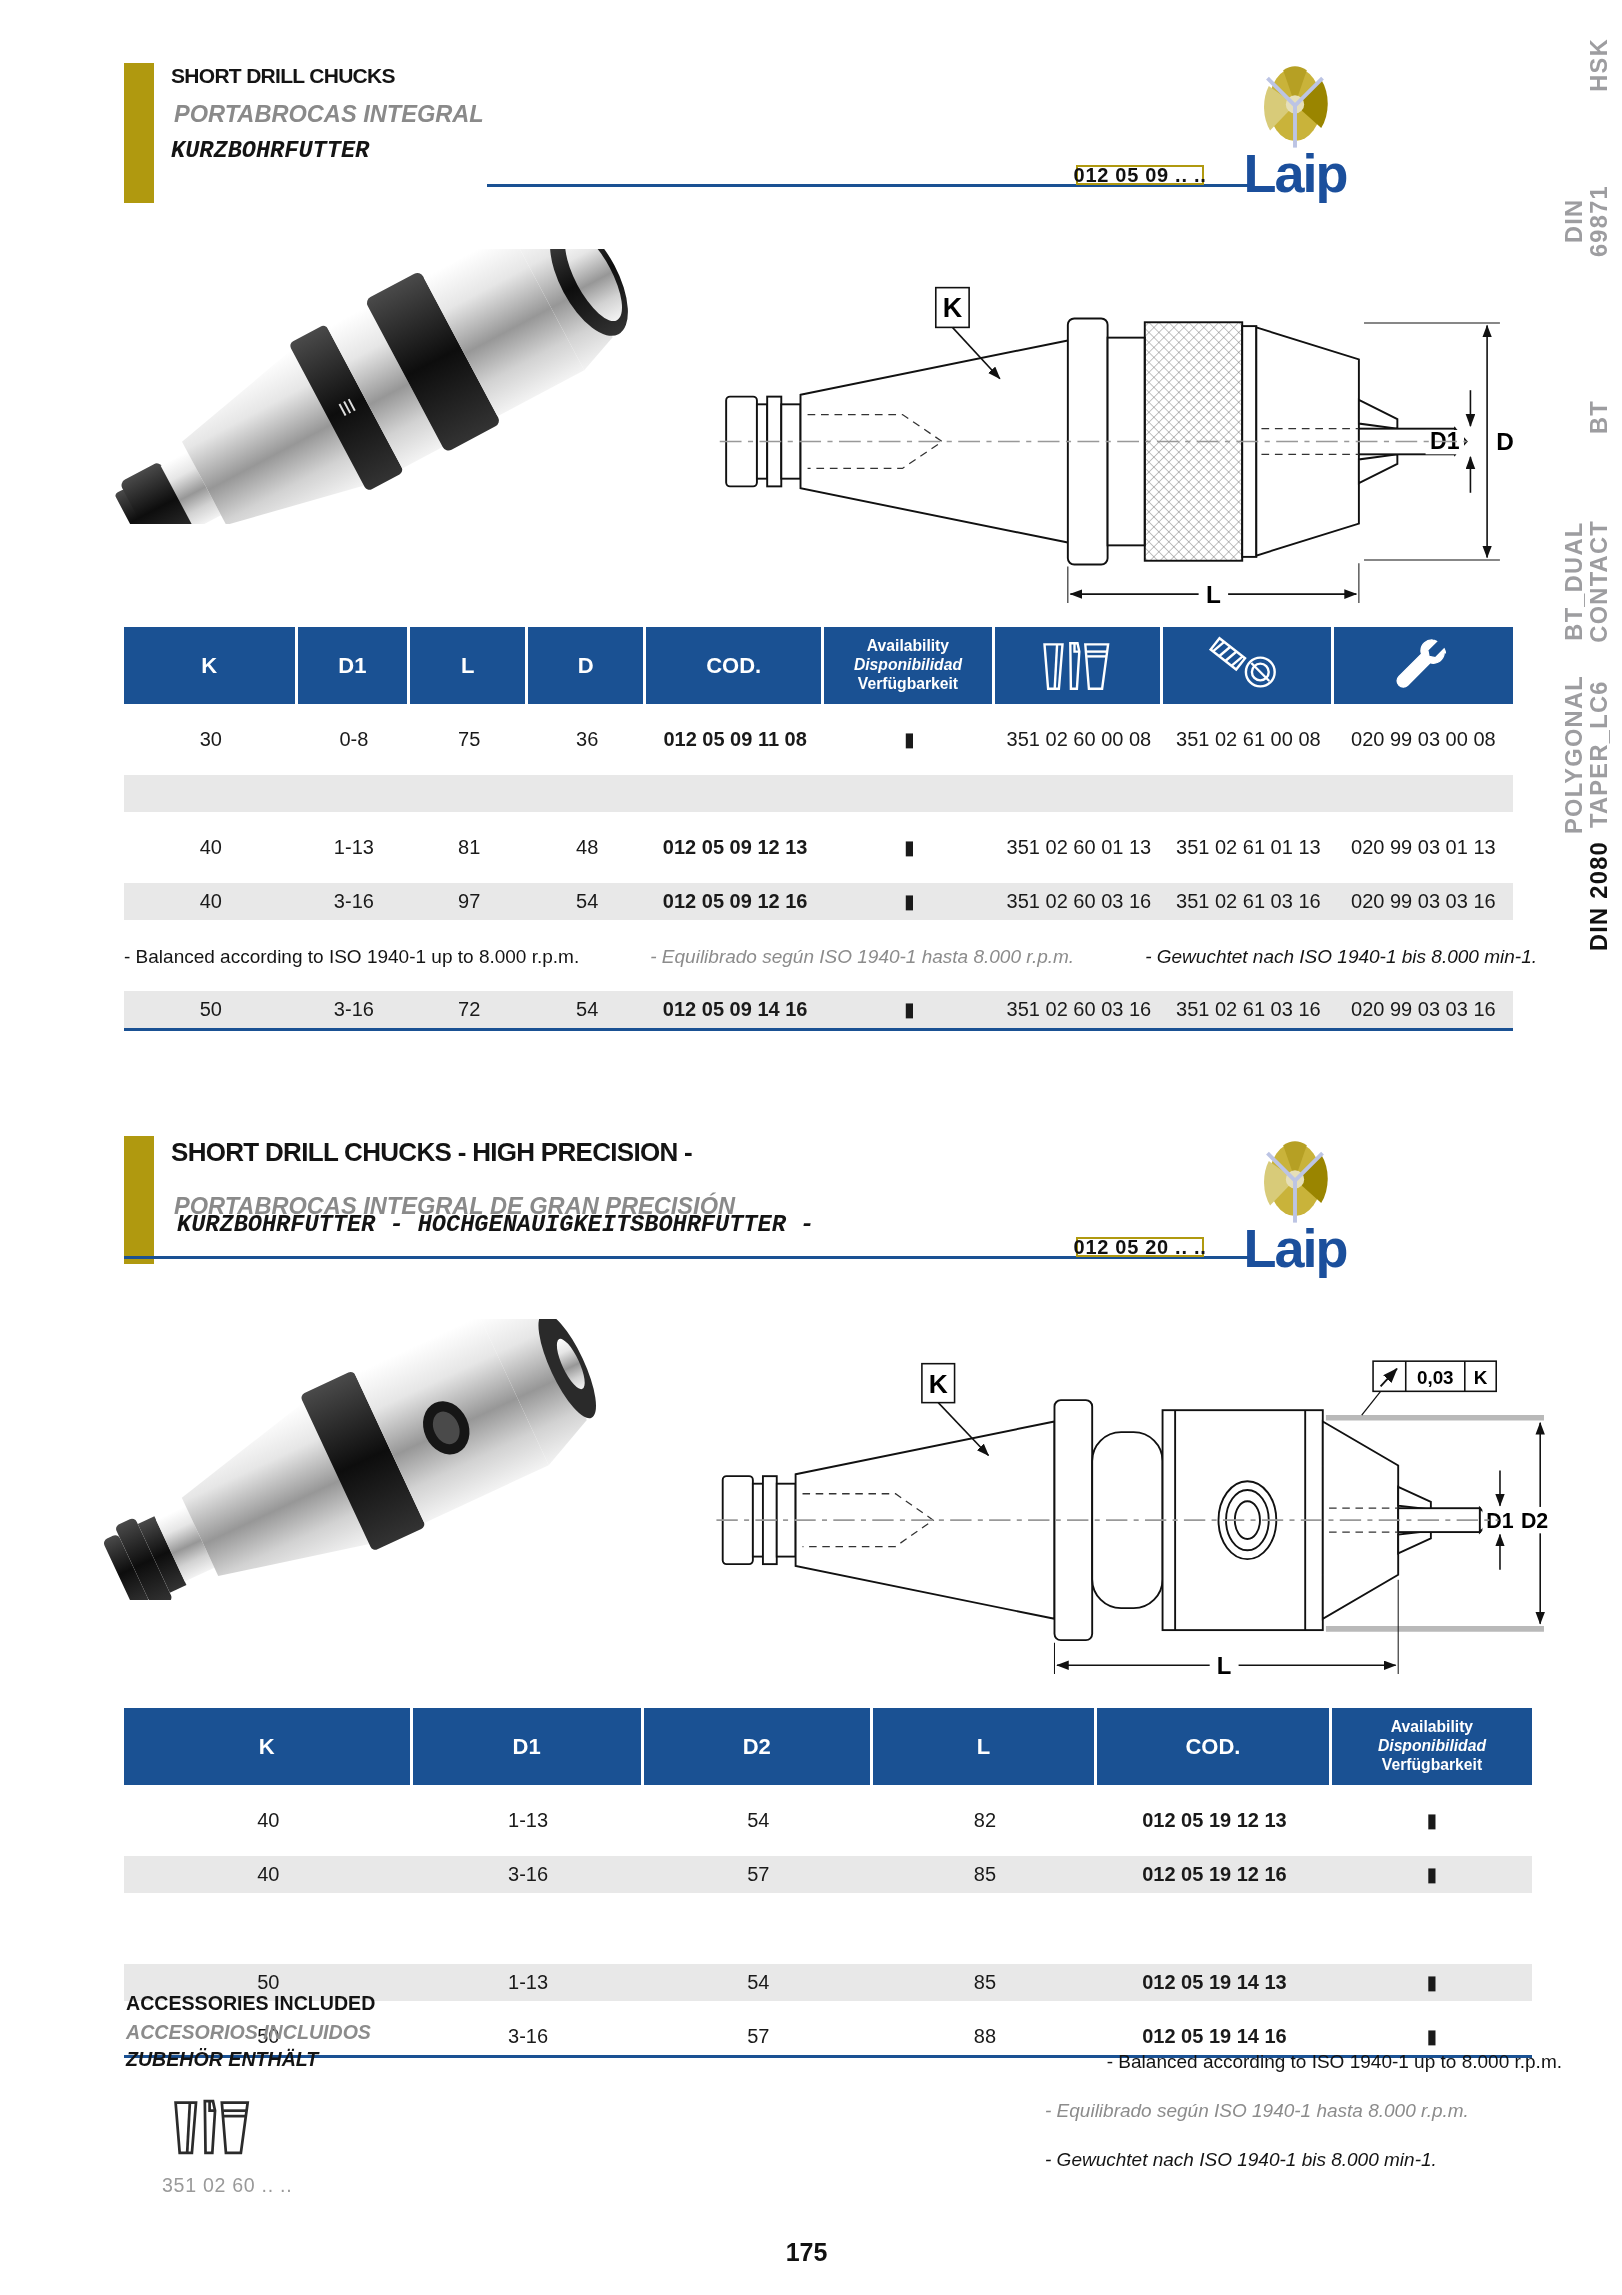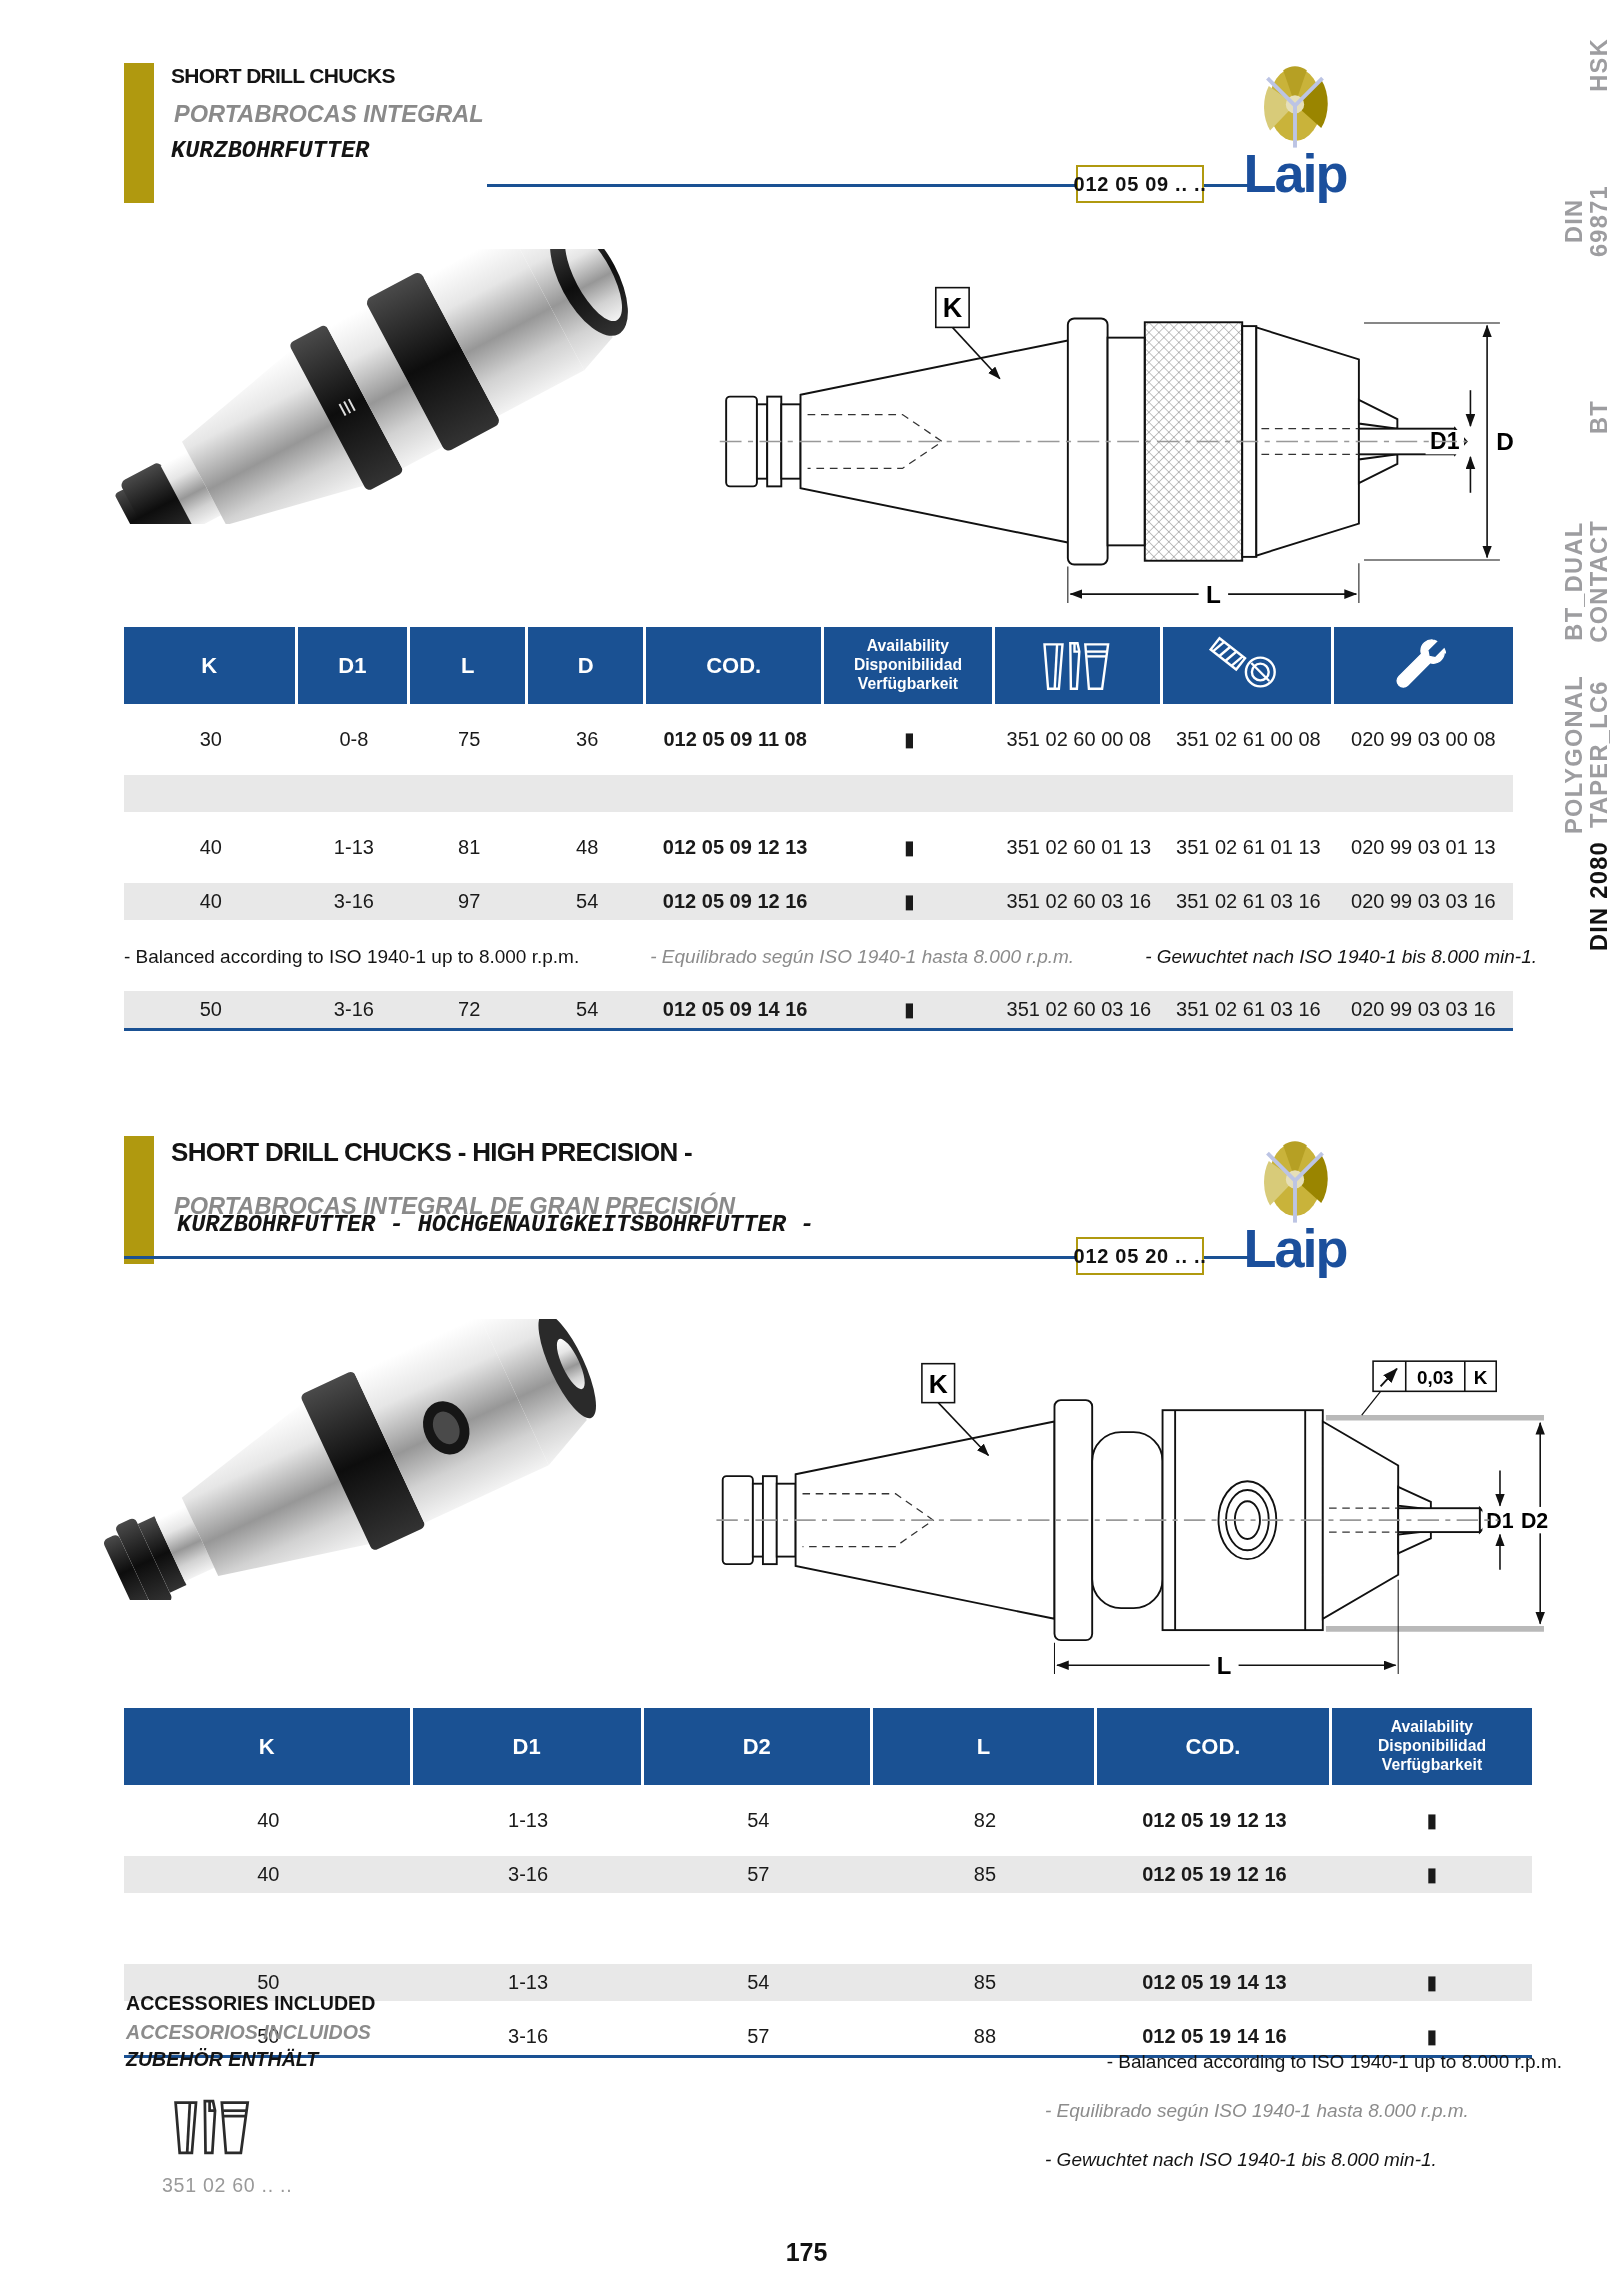--- a/index.html
+++ b/index.html
@@ -13,21 +13,21 @@
   }
   .abs{position:absolute;}
 
   
   .gold-bar{position:absolute;width:30px;background:var(--gold);}
   .title-en{position:absolute;font-size:21px;font-weight:bold;letter-spacing:-0.7px;color:#141414;white-space:nowrap;}
   .title-es{position:absolute;font-size:23.6px;font-weight:bold;font-style:italic;color:#8a8a8a;white-space:nowrap;}
   .title-de{position:absolute;font-size:23.6px;font-weight:bold;font-style:italic;color:#141414;white-space:nowrap;font-family:Liberation Mono, monospace;}
   .blue-rule{position:absolute;height:3.3px;background:var(--blue);}
   .code-box{
-    position:absolute;width:128px;height:38px;background:#fff;border:2.6px solid var(--gold);
+    position:absolute;width:128px;height:20px;background:#fff;border:2.6px solid var(--gold);
     display:flex;align-items:center;justify-content:center;
     font-size:20px;font-weight:bold;letter-spacing:0.7px;white-space:nowrap;z-index:3;
   }
 
   
   .logo{position:absolute;width:124px;display:flex;flex-direction:column;align-items:center;z-index:2;}
   .logo-word{font-size:54px;font-weight:bold;letter-spacing:-2px;color:#1B4F9C;line-height:0.9;}
 
   
   .side-tab{
@@ -42,21 +42,21 @@
   .table{position:absolute;}
   .t1{display:grid;grid-template-columns:12.5% 8.1% 8.5% 8.5% 12.8% 12.3% 12.1% 12.3% 12.9%;}
   .t2{display:grid;grid-template-columns:20.5% 16.4% 16.3% 15.9% 16.7% 14.2%;}
   .thead{height:77px;}
   .hcell{
     background:var(--blue);color:#fff;display:flex;flex-direction:column;align-items:center;justify-content:center;
     font-size:22px;font-weight:bold;border-right:3.3px solid #fff;
   }
   .hcell:last-child{border-right:none;}
   .hcell.avail-h{font-size:15.7px;line-height:1.2;font-weight:bold;}
-  .hcell.avail-h .it{}
+  .hcell.avail-h .it{font-style:italic;}
   .trow{height:37px;align-items:center;margin-top:17px;}
   .trow.shade{background:var(--stripe);}
   .tcell{text-align:center;font-size:20px;color:#1a1a1a;white-space:nowrap;}
   .tcell.cod{font-weight:bold;}
   .tcell.avail{font-size:19.6px;}
   .tbl-rule{height:3.3px;background:var(--blue);}
 
   
   .note-en{color:#141414;text-align:right;}
   .note-es{color:#8c8c8c;font-style:italic;}

